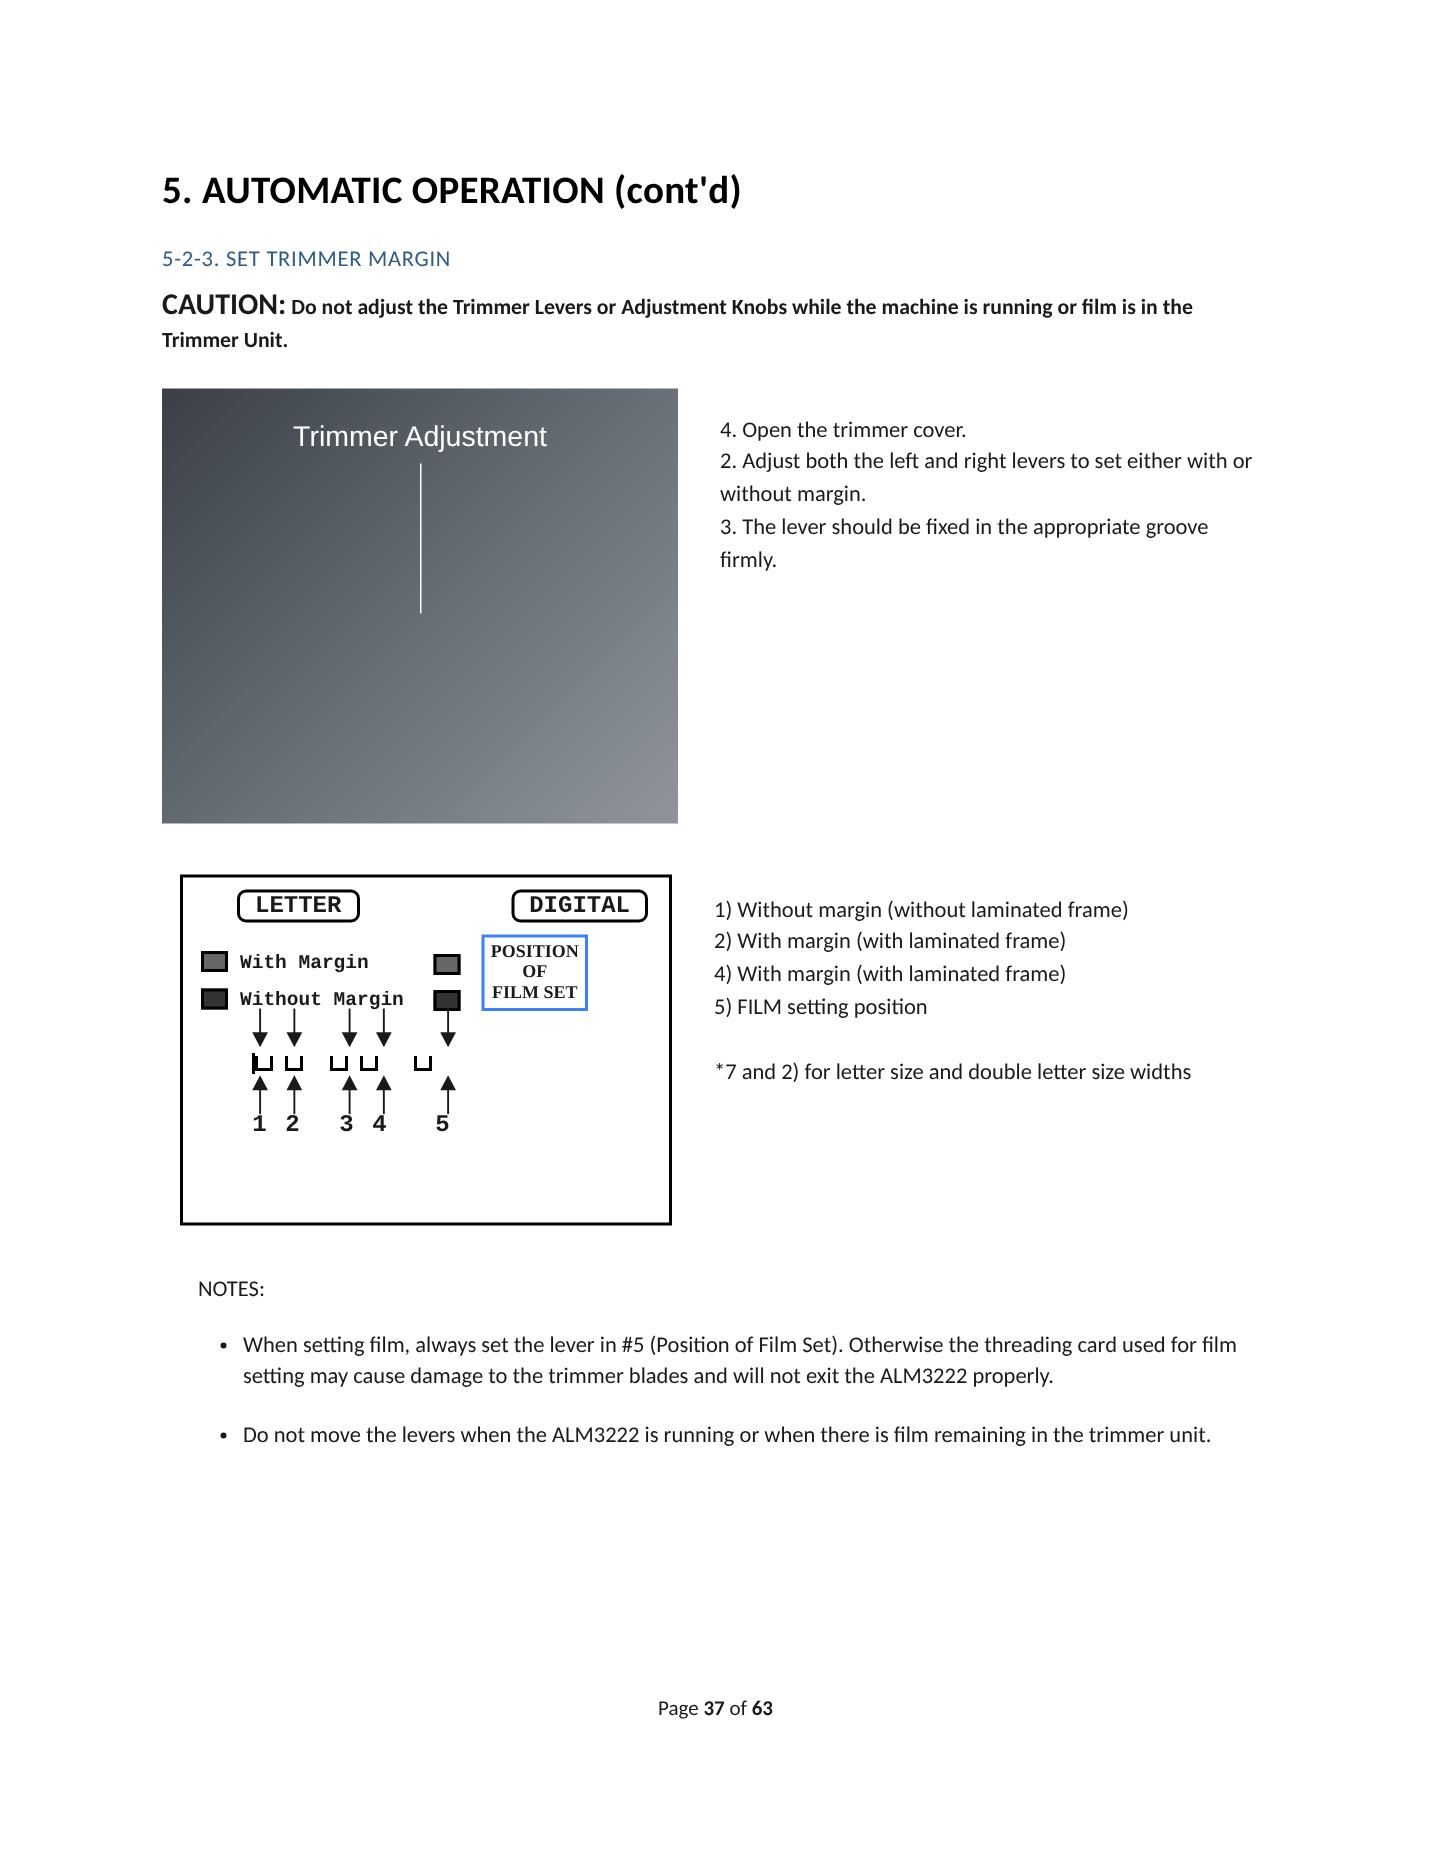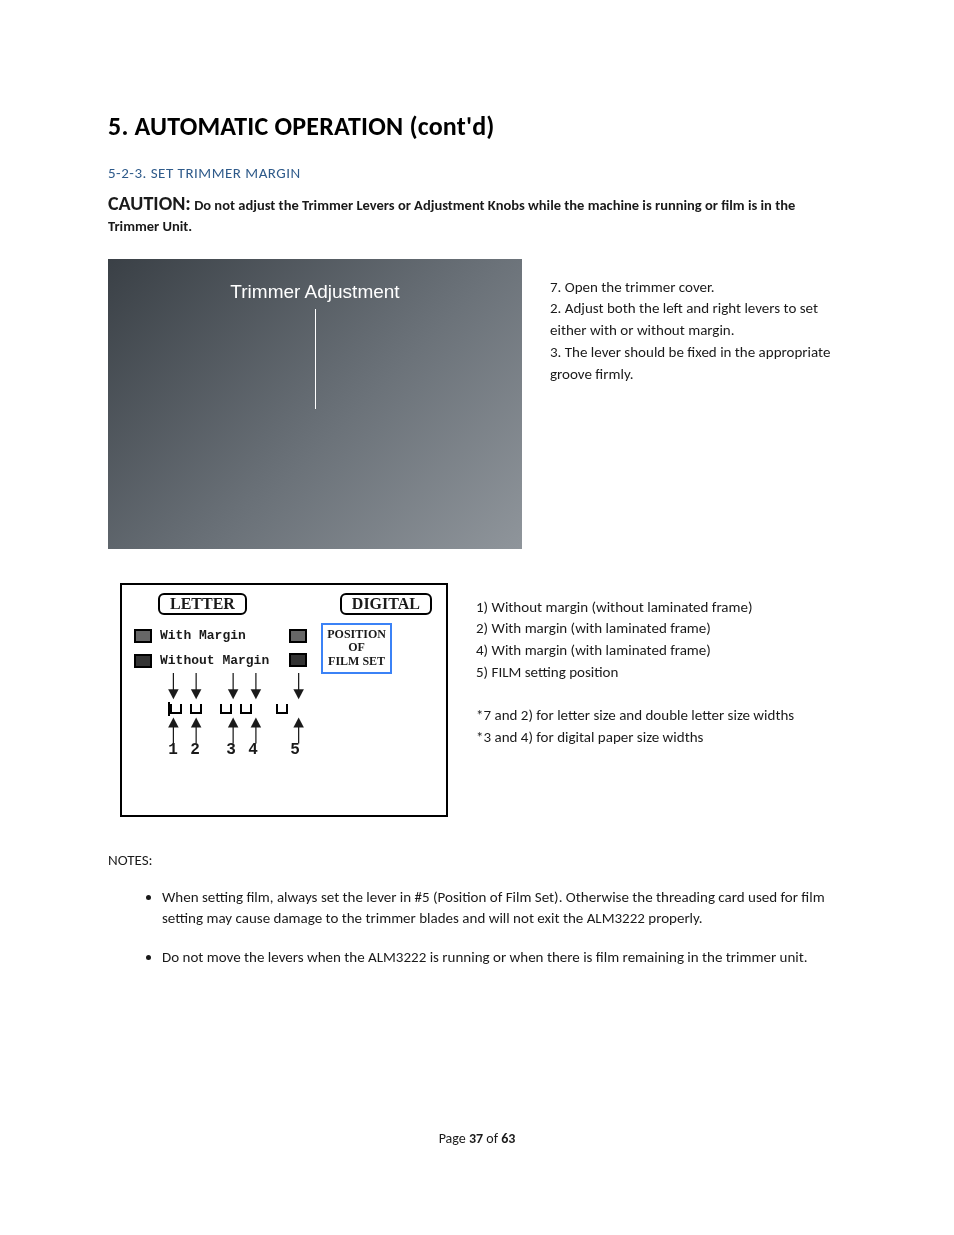--- a/index.html
+++ b/index.html
@@ -39,21 +39,21 @@
   .caution-body {
     font-weight: bold;
   }
   .row {
     display: flex;
     gap: 28px;
     margin-bottom: 34px;
     align-items: flex-start;
   }
   .photo-placeholder {
-    width: 414px;
+    width: 344px;
     height: 290px;
     background: linear-gradient(135deg,#3a4046 0%,#6a7178 55%,#8f959b 100%);
     position: relative;
     flex: 0 0 auto;
   }
   .photo-label {
     position: absolute;
     top: 22px; left: 0; right: 0;
     text-align: center;
     color: #fff;
@@ -86,29 +86,29 @@
   }
   .diag-top-row {
     display: flex;
     justify-content: space-between;
     padding: 4px 8px 6px 30px;
   }
   .diag-pill {
     border: 2px solid #000;
     border-radius: 6px;
     padding: 0 10px;
-    font-family: Liberation Serif, serif;
+    font-family: Liberation Mono, monospace;
     font-weight: bold;
     font-size: 16px;
   }
   .diag-mid {
     display: flex;
     gap: 14px;
     padding: 2px 6px 2px 6px;
-    align-items: center;
+    align-items: flex-end;
   }
   .diag-legend {
     display: flex;
     flex-direction: column;
     gap: 10px;
     font-family: "Courier New", monospace;
     font-weight: bold;
     font-size: 13px;
   }
   .diag-legend-row { display:flex; align-items:center; gap:8px;}
@@ -151,21 +151,21 @@
   .diag-numbers span { width:10px; text-align:center;}
   .margin-list {
     padding-top: 14px;
     font-size: 15px;
     line-height: 1.45;
   }
   .notes-block {
     margin-top: 26px;
     font-size: 15px;
   }
-  .notes-label { margin-bottom: 4px; }
+  .notes-label { margin-bottom: 4px; margin-left: 24px; }
   ul.notes {
     list-style: disc;
     padding-left: 54px;
   }
   ul.notes li { margin-bottom: 2px; line-height:1.4;margin-top:18px; }
   .footer {
     position: absolute;
     bottom: 88px;
     left: 0; right: 0;
     text-align: center;
@@ -183,21 +183,21 @@
   <span class="caution-label">CAUTION:</span>
   <span class="caution-body">Do not adjust the Trimmer Levers or Adjustment Knobs while the machine is running or film is in the Trimmer Unit.</span>
 </p>
 
 <div class="row">
   <div class="photo-placeholder">
     <div class="photo-label">Trimmer Adjustment</div>
     <div class="photo-line"></div>
   </div>
   <div class="steps">
-    <div>7. Open the trimmer cover.</div>
+    <div>4. Open the trimmer cover.</div>
     <div>2. Adjust both the left and right levers to set either with or without margin.</div>
     <div>3. The lever should be fixed in the appropriate groove firmly.</div>
   </div>
 </div>
 
 <div class="row">
   <div class="diagram">
     <div class="diag-top-row">
       <span class="diag-pill">LETTER</span>
       <span class="diag-pill">DIGITAL</span>
@@ -283,21 +283,20 @@
     </div>
   </div>
 
   <div class="margin-list">
     <div>1) Without margin (without laminated frame)</div>
     <div>2) With margin (with laminated frame)</div>
     <div>4) With margin (with laminated frame)</div>
     <div>5) FILM setting position</div>
     <br>
     <div>*7 and 2) for letter size and double letter size widths</div>
-    <div>*3 and 4) for digital paper size widths</div>
   </div>
 </div>
 
 <div class="notes-block">
   <div class="notes-label">NOTES:</div>
   <ul class="notes">
     <li>When setting film, always set the lever in #5 (Position of Film Set). Otherwise the threading card used for film setting may cause damage to the trimmer blades and will not exit the ALM3222 properly.</li>
     <li>Do not move the levers when the ALM3222 is running or when there is film remaining in the trimmer unit.</li>
   </ul>
 </div>

